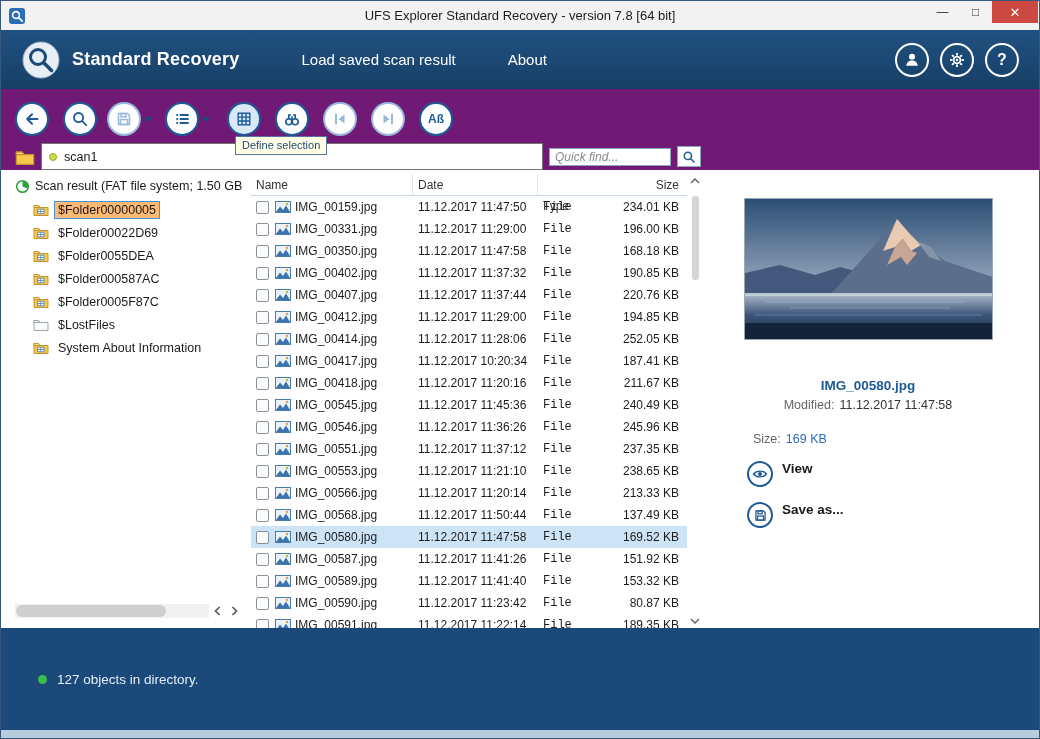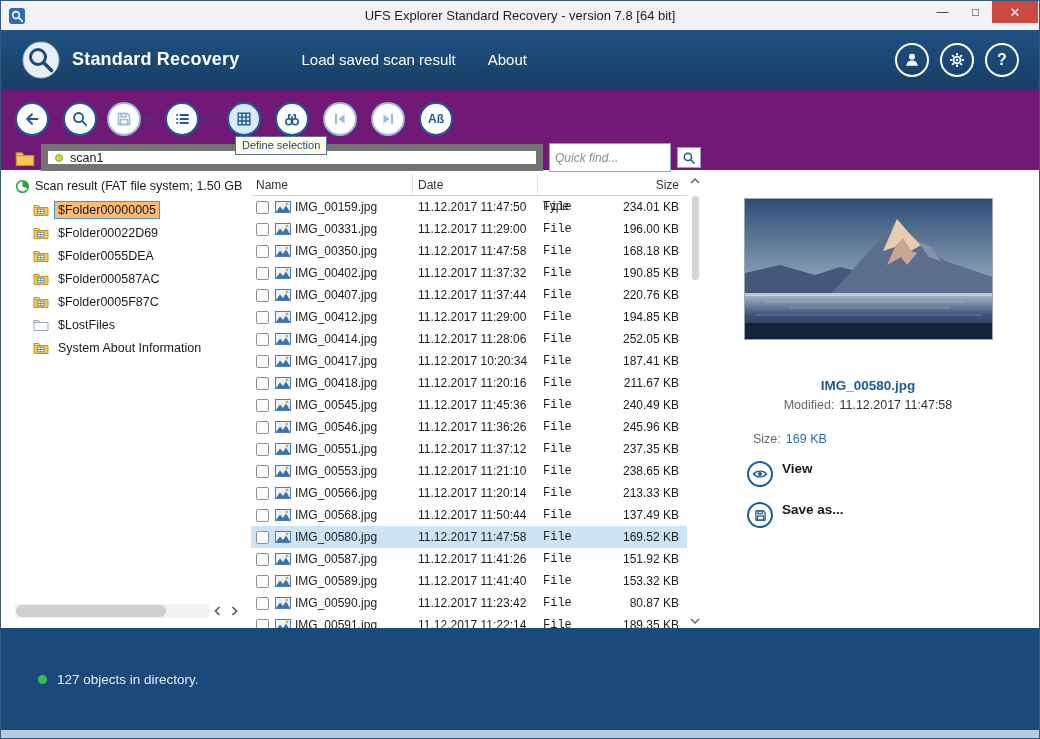--- a/index.html
+++ b/index.html
@@ -10,38 +10,38 @@
   
   .titlebar { height:29px; background:#f2f2f2; display:flex; align-items:center; padding-left:7px; position:relative; flex:none; }
   .titlebar-title { position:absolute; left:0; right:0; text-align:center; font-size:13px; color:#1c1c1c; pointer-events:none; }
   .win-controls { margin-left:auto; display:flex; align-self:flex-start; margin-top:0; z-index:3; }
   .win-btn { width:33px; height:22px; display:flex; align-items:center; justify-content:center; font-size:12px; color:#333; }
   .win-btn.close { background:#cb4940; color:#fff; width:46px; font-size:13px; margin-right:1px; }
 
   
   .header { height:59px; background:linear-gradient(#205181,#173f66); display:flex; align-items:center; color:#fff; padding:0 20px; flex:none; }
   .brand { display:flex; align-items:center; gap:11px; font-size:18px; font-weight:bold; letter-spacing:.2px; }
-  .menu { display:flex; gap:32px; margin-left:62px; font-size:15px; }
+  .menu { display:flex; gap:52px; margin-left:62px; font-size:15px; }
   .menu-item { cursor:default; }
   .header-actions { margin-left:auto; display:flex; gap:11px; align-items:center; }
   .hbtn { width:34px; height:34px; border:2px solid #fff; border-radius:50%; display:flex; align-items:center; justify-content:center; font-weight:bold; font-size:16px; color:#fff; }
 
   
   .toolzone { height:81px; background:#701a75; padding:9px 14px 0; position:relative; flex:none; }
   .toolbar { display:flex; align-items:center; height:42px; }
   .tbtn { width:34px; height:34px; border-radius:50%; border:2px solid #1d5a96; background:#fff; display:flex; align-items:center; justify-content:center; color:#1d5a96; flex:none; }
   .tbtn.active { background:#d9e9f8; }
   .tbtn.disabled { border-color:#96b8d9; color:#96b8d9; }
   .tbtn .enc { font-size:12px; font-weight:bold; }
   .sp14 { width:14px; } .sp10 { width:10px; }
   .caret { width:0; height:0; border-left:4px solid transparent; border-right:4px solid transparent; border-top:5px solid #1d4a7a; margin:0 3px; }
   .pathbar { display:flex; align-items:center; gap:6px; margin-top:3px; width:686px; }
-  .path-field { flex:1; height:27px; border:7px solid #737373; display:flex; align-items:center; gap:7px; padding:0 7px; font-size:12.5px; color:#1a1a1a; background:#fff; }
+  .path-field { flex:1; height:27px; border:1px solid #737373; display:flex; align-items:center; gap:7px; padding:0 7px; font-size:12.5px; color:#1a1a1a; background:#fff; }
   .path-dot { width:8px; height:8px; border-radius:50%; background:#cdd94a; border:1px solid #9aa82e; flex:none; }
-  .qf-input { width:122px; height:29px; border:1px solid #8aa6c0; font-size:12px; padding:0 5px; outline:none; font-family:inherit; }
+  .qf-input { width:122px; height:18px; border:1px solid #8aa6c0; font-size:12px; padding:0 5px; outline:none; font-family:inherit; }
   .qf-input::placeholder { font-style:italic; color:#8a8a8a; }
   .qf-btn { width:24px; height:21px; border:1px solid #8aa6c0; background:#fff; display:flex; align-items:center; justify-content:center; color:#1d5a96; }
   .tooltip { position:absolute; left:234px; top:47px; background:#fffde6; border:1px solid #53759c; color:#1d4a7a; font-size:11px; padding:2px 6px 3px; z-index:5; white-space:nowrap; }
 
   
   .main { flex:1; display:flex; padding:4px 14px 0; gap:8px; overflow:hidden; background:#fff; }
 
   
   .tree-panel { width:228px; flex:none; display:flex; flex-direction:column; font-size:12.5px; color:#1a1a1a; overflow:hidden; }
   .tree-root { display:flex; align-items:center; gap:5px; height:24px; white-space:nowrap; overflow:hidden; flex:none; }

